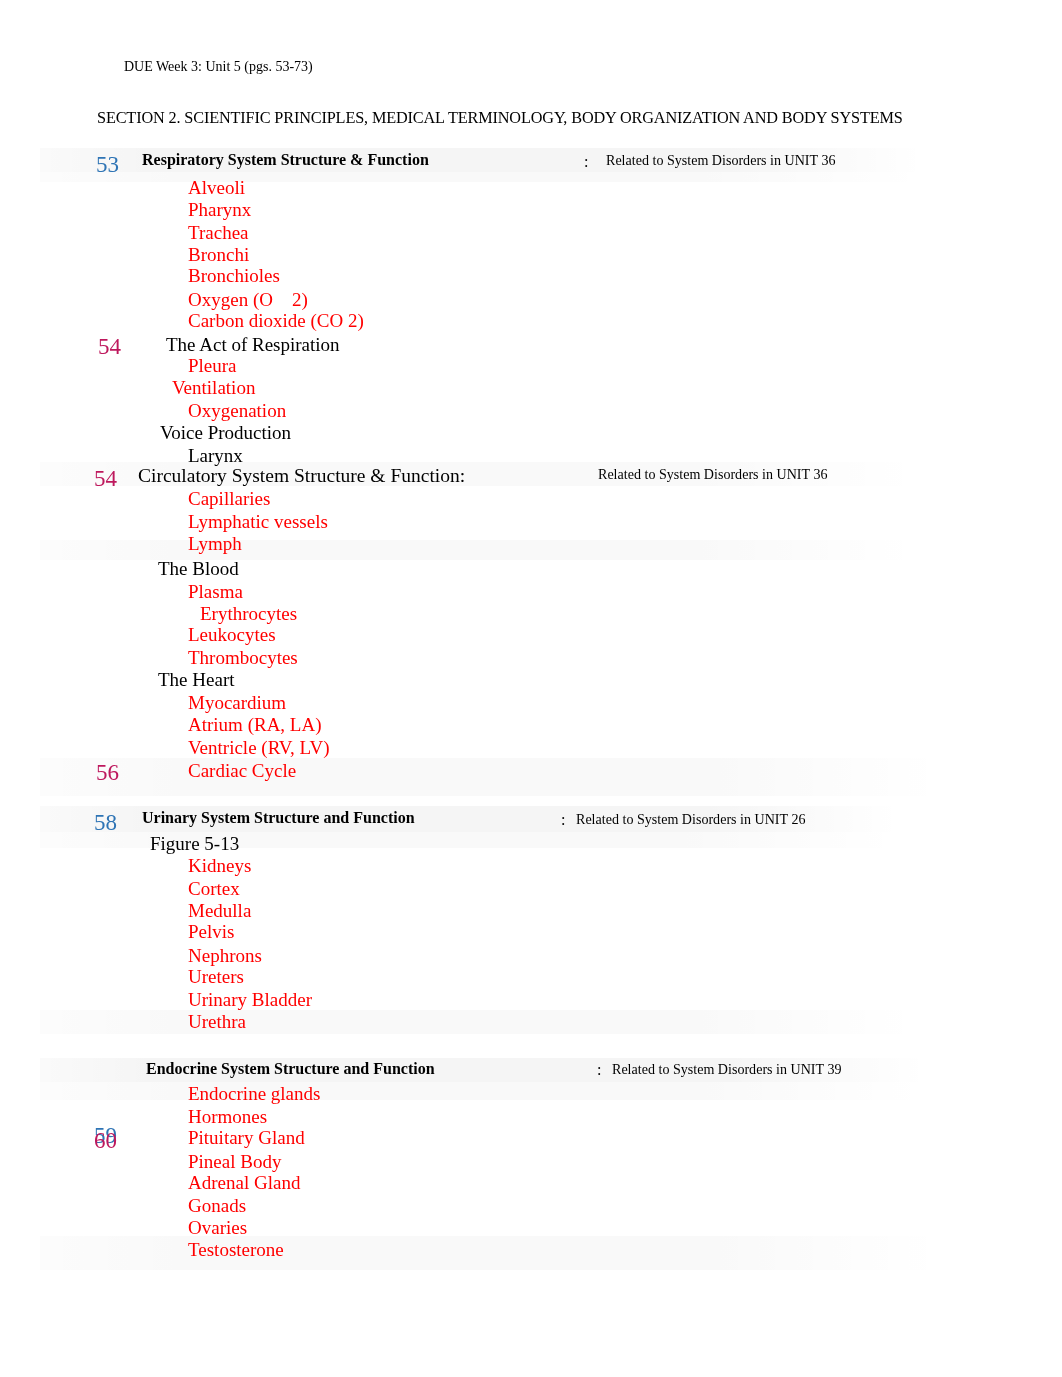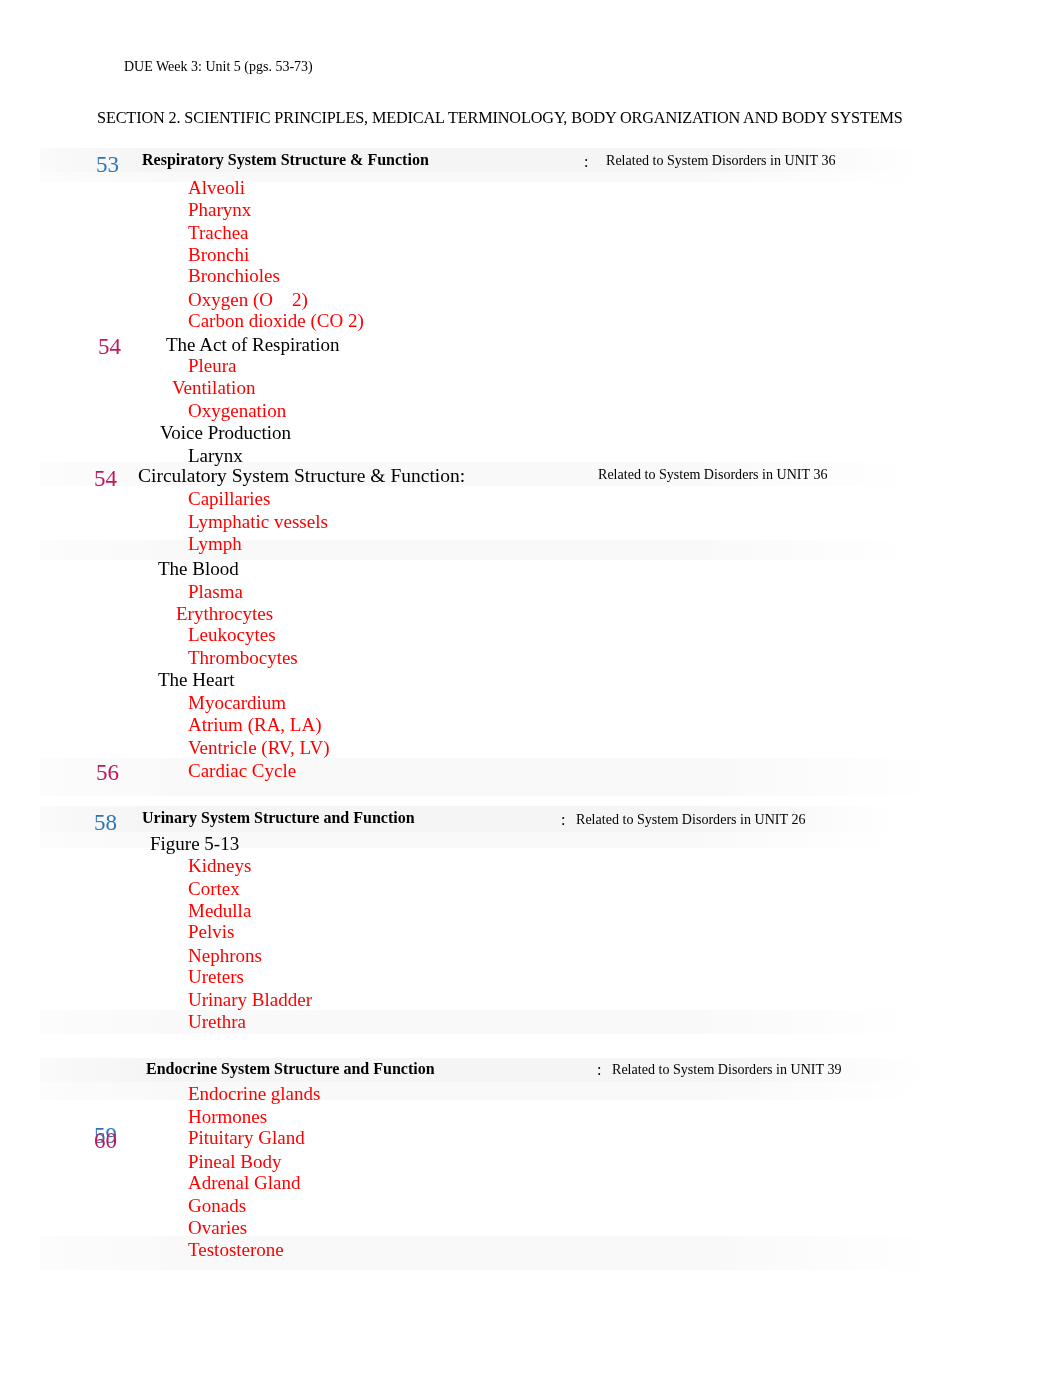--- a/index.html
+++ b/index.html
@@ -142,21 +142,21 @@
 <div class="pgnum black" style="left:94px; top:467px;">54</div>
 <div class="row h-black" style="left:138px; top:466px;">Circulatory System Structure &amp; Function:</div>
 <div class="annot" style="left:598px; top:467px;">Related to System Disorders in UNIT 36</div>
 
 <div class="row item-red" style="left:188px; top:489px;">Capillaries</div>
 <div class="row item-red" style="left:188px; top:512px;">Lymphatic vessels</div>
 <div class="row item-red" style="left:188px; top:534px;">Lymph</div>
 
 <div class="row item-black" style="left:158px; top:559px;">The Blood</div>
 <div class="row item-red" style="left:188px; top:582px;">Plasma</div>
-<div class="row item-red" style="left:176px; top:604px;">Erythrocytes</div>
+<div class="row item-red" style="left:200px; top:604px;">Erythrocytes</div>
 <div class="row item-red" style="left:188px; top:625px;">Leukocytes</div>
 <div class="row item-red" style="left:188px; top:648px;">Thrombocytes</div>
 
 <div class="row item-black" style="left:158px; top:670px;">The Heart</div>
 <div class="row item-red" style="left:188px; top:693px;">Myocardium</div>
 <div class="row item-red" style="left:188px; top:715px;">Atrium (RA, LA)</div>
 <div class="row item-red" style="left:188px; top:738px;">Ventricle (RV, LV)</div>
 
 <div class="pgnum black" style="left:96px; top:761px;">56</div>
 <div class="row item-red" style="left:188px; top:761px;">Cardiac Cycle</div>

